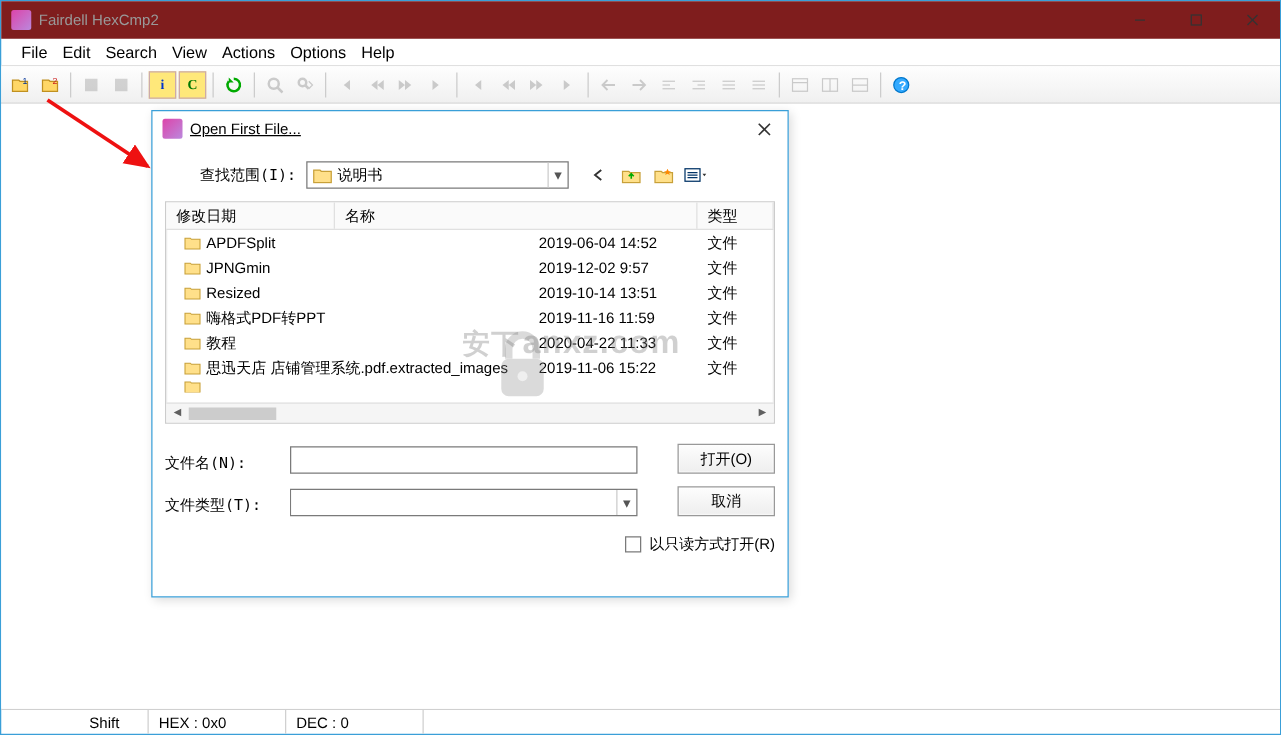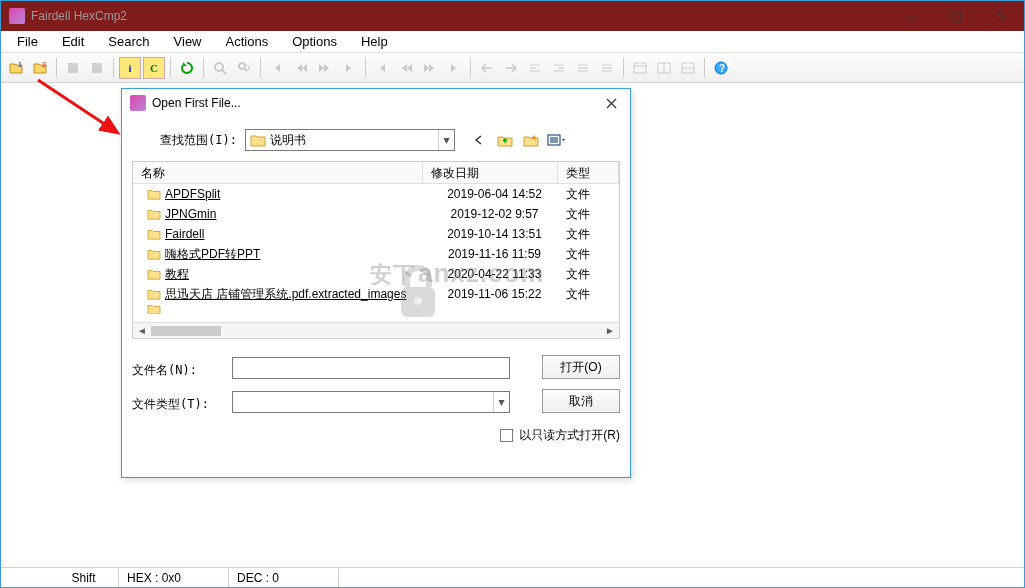--- a/index.html
+++ b/index.html
@@ -8,21 +8,21 @@
 
 .main-window { width: 100%; height: 100%; border: 1px solid #3a9fd8; display: flex; flex-direction: column; }
 .titlebar { height: 30px; background: #7f1d1d; display: flex; align-items: center; justify-content: space-between; padding-left: 8px; }
 .titlebar-left { display: flex; align-items: center; gap: 6px; }
 .titlebar-title { color: #999; font-size: 12px; }
 .titlebar-controls { display: flex; }
 .titlebar-btn { width: 45px; height: 30px; display: flex; align-items: center; justify-content: center; color: #666; cursor: pointer; }
 .app-icon { width: 16px; height: 16px; background: linear-gradient(135deg,#d4a,#b8d); border-radius: 2px; }
 
 
-.menubar { height: 22px; padding: 2px 12px; display: flex; gap: 16px; font-family: "Courier New", monospace; font-size: 13px; align-items: center; border-bottom: 1px solid #e0e0e0; }
+.menubar { height: 22px; padding: 2px 12px; display: flex; gap: 4px; font-family: "Courier New", monospace; font-size: 13px; align-items: center; border-bottom: 1px solid #e0e0e0; }
 .menu-item { padding: 2px 4px; cursor: pointer; }
 
 
 .toolbar { height: 30px; background: linear-gradient(#fefefe,#f0f0f0); border-bottom: 1px solid #d0d0d0; display: flex; align-items: center; padding: 0 4px; gap: 2px; }
 .tb-btn { width: 22px; height: 22px; display: flex; align-items: center; justify-content: center; border: 1px solid transparent; cursor: pointer; font-size: 11px; }
 .tb-btn.disabled { opacity: 0.4; cursor: default; }
 .tb-sep { width: 1px; height: 20px; background: #ccc; margin: 0 3px; }
 
 
 .work-area { flex: 1; background: #fff; position: relative; }
@@ -32,21 +32,21 @@
 .status-cell { border-right: 1px solid #d0d0d0; padding: 2px 8px; display: flex; align-items: center; }
 .status-cell:first-child { width: 70px; justify-content: center; }
 .status-cell:nth-child(2) { width: 110px; }
 .status-cell:nth-child(3) { width: 110px; }
 
 
 .arrow { position: absolute; left: 36px; top: 78px; pointer-events: none; z-index: 5; }
 
 
 .dialog { position: absolute; left: 121px; top: 88px; width: 510px; height: 390px; background: #fff; border: 1px solid #3a9fd8; box-shadow: 2px 2px 8px rgba(0,0,0,0.15); z-index: 10; display: flex; flex-direction: column; }
-.dlg-title { height: 28px; display: flex; align-items: center; justify-content: space-between; padding: 0 6px 0 8px; }
+.dlg-title { height: 28px; display: flex; align-items: center; justify-content: space-between; padding: 0 6px 0 8px; text-decoration: underline; }
 .dlg-title-left { display: flex; align-items: center; gap: 6px; }
 .dlg-close { width: 26px; height: 20px; display: flex; align-items: center; justify-content: center; cursor: pointer; color: #333; }
 .dlg-body { flex: 1; padding: 8px 10px; display: flex; flex-direction: column; }
 
 
 .lookin-row { display: flex; align-items: center; gap: 8px; margin-bottom: 10px; margin-top: 4px; margin-left: 28px; }
 .lookin-label { font-family: "SimSun", monospace; }
 .lookin-combo { flex: 0 0 210px; height: 22px; border: 1px solid #7a7a7a; display: flex; align-items: center; background: #fff; }
 .lookin-combo .folder-icn { width: 16px; height: 14px; margin: 0 4px; }
 .lookin-combo .txt { flex: 1; }
@@ -56,22 +56,22 @@
 
 
 .file-list { border: 1px solid #ccc; height: 178px; margin-bottom: 16px; display: flex; flex-direction: column; box-shadow: inset 0 0 0 1px #f5f5f5; }
 .file-header { height: 22px; display: flex; border-bottom: 1px solid #e0e0e0; background: #fafafa; }
 .fh-cell { padding: 3px 8px; border-right: 1px solid #e0e0e0; font-size: 12px; }
 .fh-name { width: 290px; }
 .fh-date { width: 135px; }
 .fh-type { flex: 1; }
 .file-rows { flex: 1; overflow: hidden; }
 .file-row { height: 20px; display: flex; align-items: center; }
-.fr-name { width: 290px; padding-left: 14px; display: flex; align-items: center; gap: 4px; white-space: nowrap; overflow: hidden; text-decoration: underline; }
-.fr-date { width: 135px; padding-left: 8px; text-align: center; }
+.fr-name { width: 290px; padding-left: 14px; display: flex; align-items: center; gap: 4px; white-space: nowrap; overflow: hidden; }
+.fr-date { width: 135px; padding-left: 8px; }
 .fr-type { flex: 1; padding-left: 8px; }
 .folder-glyph { width: 14px; height: 12px; display: inline-block; }
 .file-scroll { height: 16px; border-top: 1px solid #e0e0e0; display: flex; align-items: center; justify-content: space-between; padding: 0 2px; background: #f5f5f5; }
 .scroll-arr { width: 14px; height: 12px; display: flex; align-items: center; justify-content: center; color: #606060; font-size: 10px; }
 .scroll-thumb { width: 70px; height: 10px; background: #ccc; margin-left: 0; position: absolute; left: 18px; }
 .file-scroll { position: relative; }
 
 
 .input-row { display: flex; align-items: flex-end; margin-bottom: 10px; }
 .input-label { width: 100px; font-family: "SimSun", monospace; }
@@ -357,22 +357,22 @@
               <line x1="3" y1="7" x2="11" y2="7" stroke="#036"></line>
               <line x1="3" y1="9" x2="11" y2="9" stroke="#036"></line>
               <path d="M15 6l3 0-1.5 2z" fill="#333"></path>
             </svg>
           </div>
       </div>
     </div>
 
     <div class="file-list">
       <div class="file-header">
+        <div class="fh-cell fh-date">修改日期</div>
         <div class="fh-cell fh-name">名称</div>
-        <div class="fh-cell fh-date">修改日期</div>
         <div class="fh-cell fh-type">类型</div>
       </div>
       <div class="file-rows" id="file-rows">
           <div class="file-row">
             <div class="fr-name">
               <svg class="folder-glyph" viewBox="0 0 16 14">
                 <path d="M1 3h5l1 1h8v9H1z" fill="#ffe08a" stroke="#c8a038"></path>
               </svg>
               <span>APDFSplit</span>
             </div>
@@ -387,21 +387,21 @@
               <span>JPNGmin</span>
             </div>
             <div class="fr-date">2019-12-02 9:57</div>
             <div class="fr-type">文件</div>
           </div>
           <div class="file-row">
             <div class="fr-name">
               <svg class="folder-glyph" viewBox="0 0 16 14">
                 <path d="M1 3h5l1 1h8v9H1z" fill="#ffe08a" stroke="#c8a038"></path>
               </svg>
-              <span>Fairdell</span>
+              <span>Resized</span>
             </div>
             <div class="fr-date">2019-10-14 13:51</div>
             <div class="fr-type">文件</div>
           </div>
           <div class="file-row">
             <div class="fr-name">
               <svg class="folder-glyph" viewBox="0 0 16 14">
                 <path d="M1 3h5l1 1h8v9H1z" fill="#ffe08a" stroke="#c8a038"></path>
               </svg>
               <span>嗨格式PDF转PPT</span>

